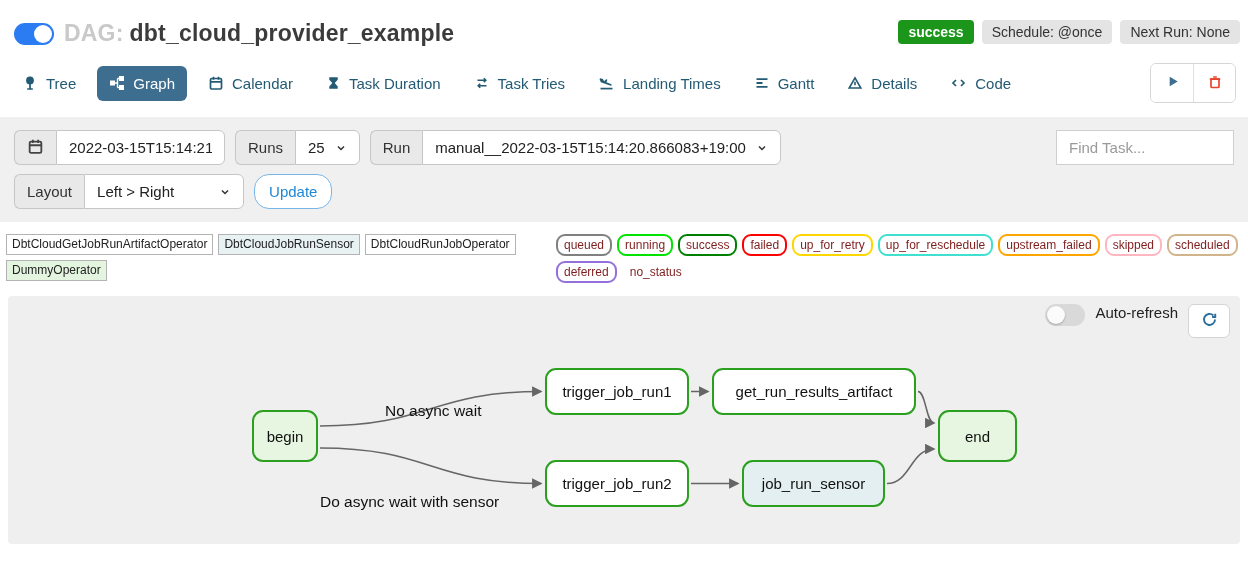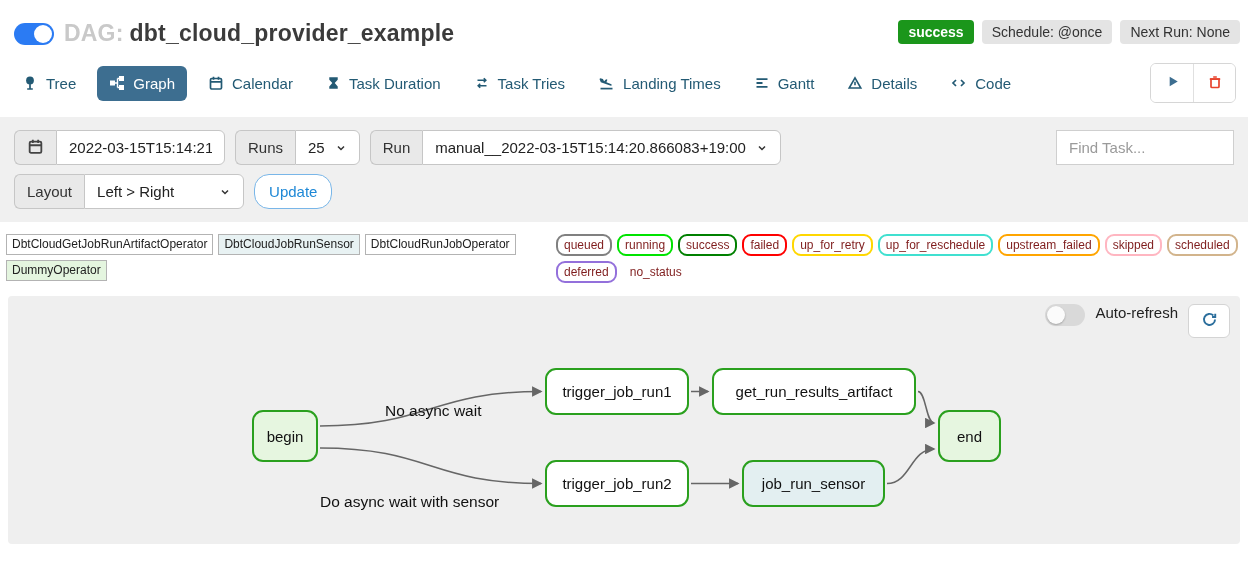--- a/index.html
+++ b/index.html
@@ -277,16 +277,16 @@
       <path d="M683,95.5 C691.5,95.5 691.5,95.5 700,95.5" fill="none" stroke="#666666" stroke-width="1.5" marker-end="url(#arrow)"></path>
       <path d="M683,187.5 C706.5,187.5 706.5,187.5 730,187.5" fill="none" stroke="#666666" stroke-width="1.5" marker-end="url(#arrow)"></path>
       <path d="M910,95.5 C918,95.5 918,127 926,127" fill="none" stroke="#666666" stroke-width="1.5" marker-end="url(#arrow)"></path>
       <path d="M879,187.5 C902.5,187.5 902.5,153 926,153" fill="none" stroke="#666666" stroke-width="1.5" marker-end="url(#arrow)"></path>
     </svg>
 <div class="node" style="left: 244px; top: 114px; width: 66px; height: 52px; background: rgb(230, 246, 224); border-color: rgb(42, 160, 30);">begin</div>
     <div class="node" style="left: 537px; top: 72px; width: 144px; height: 47px; background: rgb(255, 255, 255); border-color: rgb(42, 160, 30);">trigger_job_run1</div>
     <div class="node" style="left: 704px; top: 72px; width: 204px; height: 47px; background: rgb(255, 255, 255); border-color: rgb(42, 160, 30);">get_run_results_artifact</div>
     <div class="node" style="left: 537px; top: 164px; width: 144px; height: 47px; background: rgb(255, 255, 255); border-color: rgb(42, 160, 30);">trigger_job_run2</div>
     <div class="node" style="left: 734px; top: 164px; width: 143px; height: 47px; background: rgb(227, 239, 241); border-color: rgb(42, 160, 30);">job_run_sensor</div>
-    <div class="node" style="left: 930px; top: 114px; width: 63px; height: 52px; background: rgb(230, 246, 224); border-color: rgb(42, 160, 30);">end</div>
+    <div class="node" style="left: 930px; top: 114px; width: 79px; height: 52px; background: rgb(230, 246, 224); border-color: rgb(42, 160, 30);">end</div>
     <div class="edge-label" style="left: 377px; top: 106px;">No async wait</div>
     <div class="edge-label" style="left: 312px; top: 197px;">Do async wait with sensor</div>
   </div>
 
 </body></html>

